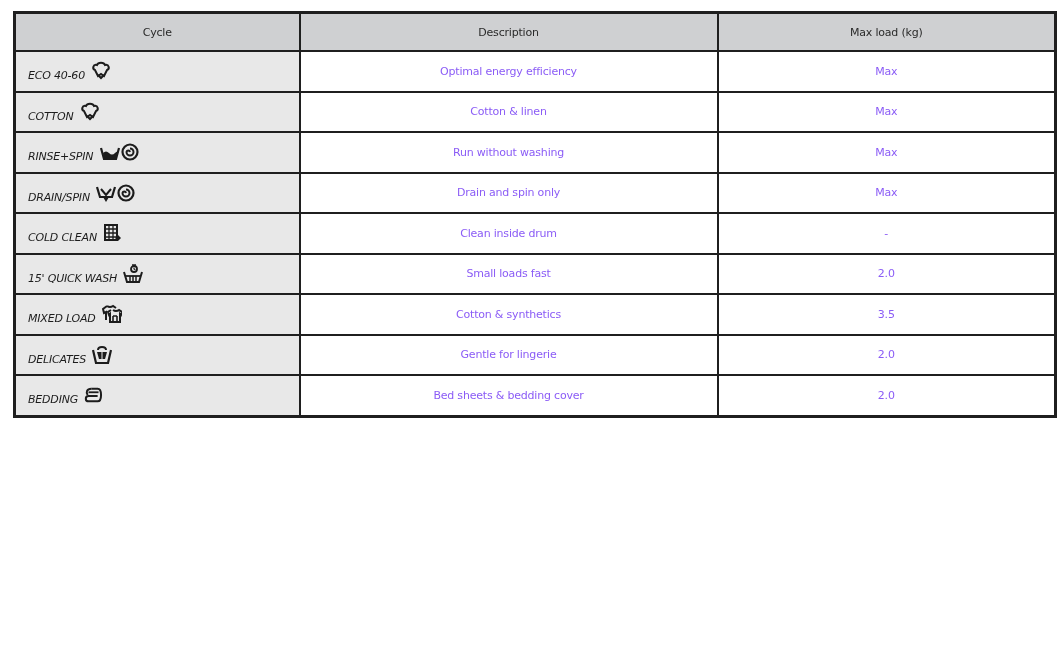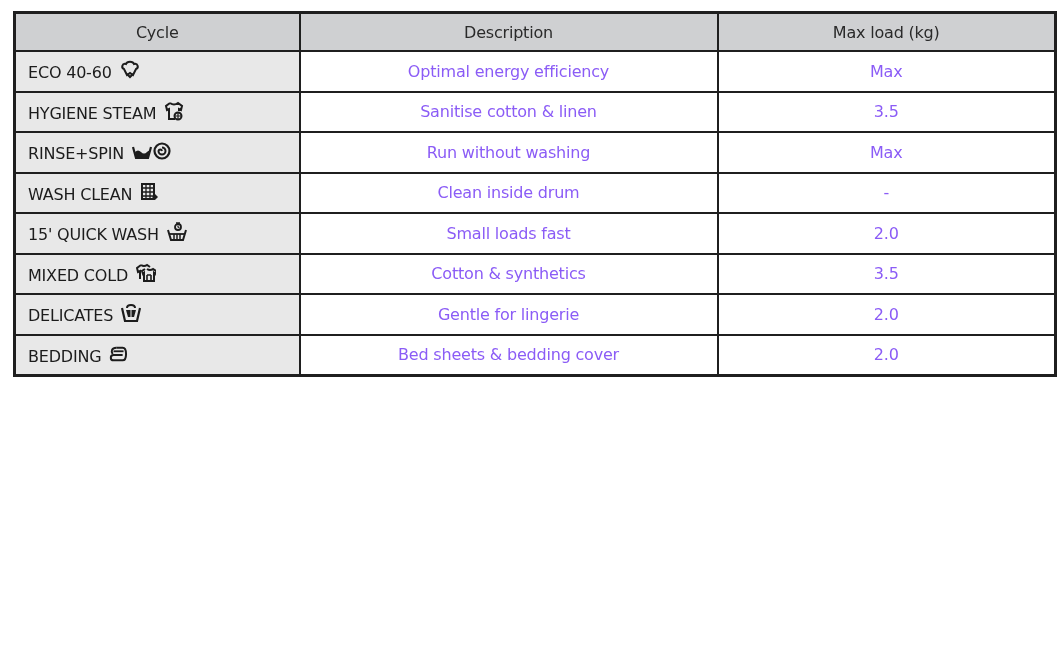--- a/index.html
+++ b/index.html
@@ -21,41 +21,42 @@
       top: 11px;
       width: 1041px;
       border-collapse: collapse;
       table-layout: fixed;
       border: 3px solid #1f1f1f;
     }
     .tbl th, .tbl td {
       border: 2.5px solid #1f1f1f;
       padding: 0;
       font-weight: normal;
-      font-size: 16px;
+      font-size: 11px;
       letter-spacing: -0.2px;
     }
     .tbl th {
       height: 36px;
       background: #cfd0d2;
       text-align: center;
       color: #2a2a2a;
     }
     .tbl td {
       height: 38.5px;
       background: #ffffff;
       text-align: center;
       color: #8b5cf6;
     }
     .tbl td.cycle {
       background: #e8e8e8;
       text-align: left;
       padding-left: 12px;
       white-space: nowrap;
       color: #1c1c1c;
+      font-style: italic;
     }
     col.c1 { width: 285px; }
     col.c2 { width: 418px; }
     col.c3 { width: 338px; }
     .cycle-name { vertical-align: middle; }
     .ico {
       display: inline-block;
       width: 20px;
       height: 20px;
       vertical-align: -3px;
@@ -89,58 +90,72 @@
           <svg viewBox="0 0 20 20">
               <path d="M4 9 C1 8 2 3 6 4 C7 1 13 1 14 4 C18 3 19 8 16 9 L13 15 L10 13 L7 15 Z" fill="none" stroke="#1c1c1c" stroke-width="2"></path>
               <path d="M7 14 L10 17 L13 14" fill="none" stroke="#1c1c1c" stroke-width="2"></path>
             </svg>
         </span>
       </td>
       <td>Optimal energy efficiency</td>
       <td>Max</td>
     </tr>
 
-
-
-    <tr>
-      <td class="cycle">
-        <span class="cycle-name">HYGIENE STEAM</span>
-        <span class="ico">
-          <svg viewBox="0 0 20 20">
-              <path d="M6 2 L2 5 L3 9 L5 8 L5 18 L11 18" fill="none" stroke="#1c1c1c" stroke-width="2"></path>
-              <path d="M6 2 Q10 5 14 2 L18 5 L17 9 L15 8 L15 10" fill="none" stroke="#1c1c1c" stroke-width="2"></path>
-              <circle cx="14" cy="15" r="3.5" fill="none" stroke="#1c1c1c" stroke-width="2"></circle>
-              <path d="M14 12 L14 18 M11 15 L17 15" stroke="#1c1c1c" stroke-width="1.2"></path>
-            </svg>
-        </span>
-      </td>
-      <td>Sanitise cotton &amp; linen</td>
-      <td>3.5</td>
-    </tr>
+    <tr>
+      <td class="cycle">
+        <span class="cycle-name">COTTON</span>
+        <span class="ico">
+          <svg viewBox="0 0 20 20">
+              <path d="M4 9 C1 8 2 3 6 4 C7 1 13 1 14 4 C18 3 19 8 16 9 L13 15 L10 13 L7 15 Z" fill="none" stroke="#1c1c1c" stroke-width="2"></path>
+              <path d="M7 14 L10 17 L13 14" fill="none" stroke="#1c1c1c" stroke-width="2"></path>
+            </svg>
+        </span>
+      </td>
+      <td>Cotton &amp; linen</td>
+      <td>Max</td>
+    </tr>
+
+
 
     <tr>
       <td class="cycle">
         <span class="cycle-name">RINSE+SPIN</span>
         <span class="ico wide">
           <svg viewBox="0 0 40 20">
               <path d="M1 6 L4 17 L16 17 L19 6" fill="none" stroke="#1c1c1c" stroke-width="2.2"></path>
               <path d="M3 11 Q6 8 9 11 Q12 14 15 11 Q17 9 18 10 L16 16 L4 16 Z" fill="#1c1c1c"></path>
               <circle cx="30" cy="10" r="7.5" fill="none" stroke="#1c1c1c" stroke-width="2.2"></circle>
               <path d="M30 10 m0 -3.5 a3.5 3.5 0 1 1 -3.5 3.5 a1.8 1.8 0 0 1 3.5 0" fill="none" stroke="#1c1c1c" stroke-width="2"></path>
             </svg>
         </span>
       </td>
       <td>Run without washing</td>
       <td>Max</td>
     </tr>
 
-
-    <tr>
-      <td class="cycle">
-        <span class="cycle-name">WASH CLEAN</span>
+    <tr>
+      <td class="cycle">
+        <span class="cycle-name">DRAIN/SPIN</span>
+        <span class="ico wide">
+          <svg viewBox="0 0 40 20">
+              <path d="M1 4 L4 14 L16 14 L19 4" fill="none" stroke="#1c1c1c" stroke-width="2.2"></path>
+              <path d="M5 6 L10 12 L15 6" fill="none" stroke="#1c1c1c" stroke-width="2"></path>
+              <path d="M7 14 L10 19 L13 14 Z" fill="#1c1c1c"></path>
+              <circle cx="30" cy="10" r="7.5" fill="none" stroke="#1c1c1c" stroke-width="2.2"></circle>
+              <path d="M30 10 m0 -3.5 a3.5 3.5 0 1 1 -3.5 3.5 a1.8 1.8 0 0 1 3.5 0" fill="none" stroke="#1c1c1c" stroke-width="2"></path>
+            </svg>
+        </span>
+      </td>
+      <td>Drain and spin only</td>
+      <td>Max</td>
+    </tr>
+
+    <tr>
+      <td class="cycle">
+        <span class="cycle-name">COLD CLEAN</span>
         <span class="ico">
           <svg viewBox="0 0 20 20">
               <rect x="2" y="2" width="12" height="15" fill="none" stroke="#1c1c1c" stroke-width="2"></rect>
               <path d="M6 2 L6 17 M10 2 L10 17 M2 6 L14 6 M2 10 L14 10 M2 14 L14 14" stroke="#1c1c1c" stroke-width="1.3"></path>
               <path d="M15 12 L18 15 L15 18 L12 15 Z" fill="#1c1c1c"></path>
             </svg>
         </span>
       </td>
       <td>Clean inside drum</td>
       <td>-</td>
@@ -159,21 +174,21 @@
               <path d="M9 1 L13 1" stroke="#1c1c1c" stroke-width="1.5"></path>
             </svg>
         </span>
       </td>
       <td>Small loads fast</td>
       <td>2.0</td>
     </tr>
 
     <tr>
       <td class="cycle">
-        <span class="cycle-name">MIXED COLD</span>
+        <span class="cycle-name">MIXED LOAD</span>
         <span class="ico">
           <svg viewBox="0 0 20 20">
               <path d="M5 2 L1 5 L2 9 L4 8 L4 16" fill="none" stroke="#1c1c1c" stroke-width="2"></path>
               <path d="M5 2 Q8 4 11 2 L14 4" fill="none" stroke="#1c1c1c" stroke-width="2"></path>
               <path d="M9 6 L6 8 L7 11 L8 10 L8 18 L18 18 L18 10 L19 11 L20 8 L17 6 Q14 8 11 6" fill="none" stroke="#1c1c1c" stroke-width="2"></path>
               <path d="M11 12 L11 18 M15 12 L15 18 M11 12 L15 12" stroke="#1c1c1c" stroke-width="1.6"></path>
             </svg>
         </span>
       </td>
       <td>Cotton &amp; synthetics</td>

